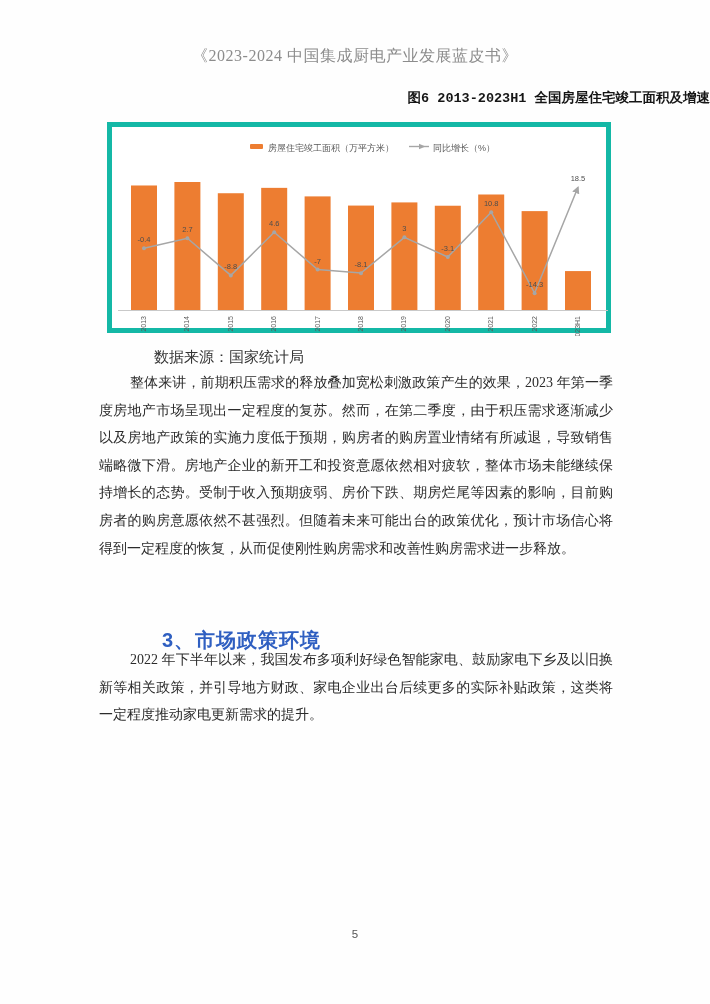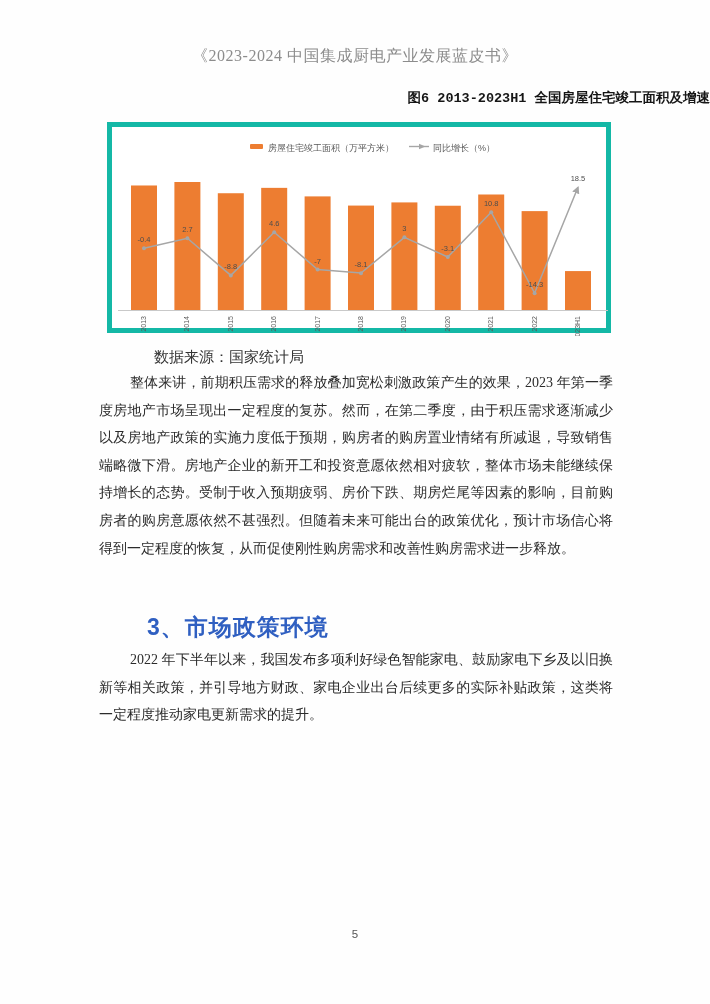--- a/index.html
+++ b/index.html
@@ -34,22 +34,22 @@
     font-size:15px;color:#333;font-family:"Liberation Sans",sans-serif;
   }
   .body-para{
     position:absolute;left:99px;width:514px;margin:0;
     font-size:14px;line-height:27.6px;text-align:justify;
     text-indent:31px;color:#2b2b2b;
   }
   .para1{top:369px;}
   .para2{top:646px;}
   .sec-heading{
-    position:absolute;top:612px;left:147px;margin:0;
-    font-size:23px;font-weight:bold;letter-spacing:1px;
+    position:absolute;top:612px;left:147px;margin:15px;
+    font-size:20px;font-weight:bold;letter-spacing:1px;
     color:var(--heading-blue,#2f5fc1);
     font-family:"Liberation Sans",sans-serif;
   }
   .page-num{
     position:absolute;top:928px;left:0;right:0;text-align:center;
     font-size:11.5px;color:#555;font-family:"Liberation Sans",sans-serif;
   }
 </style>
 </head>
 <body>

